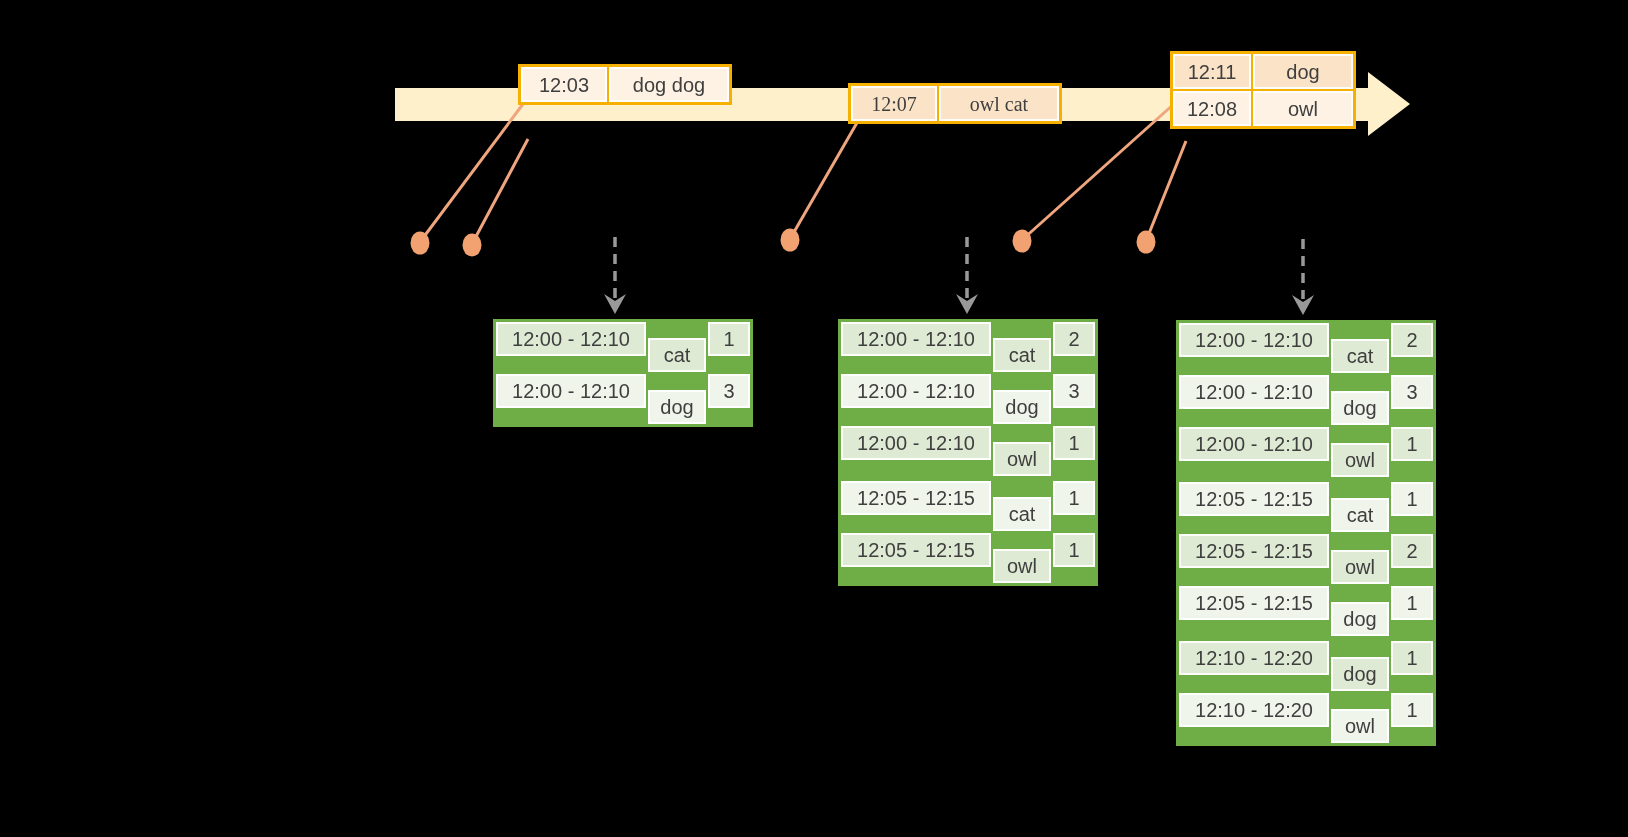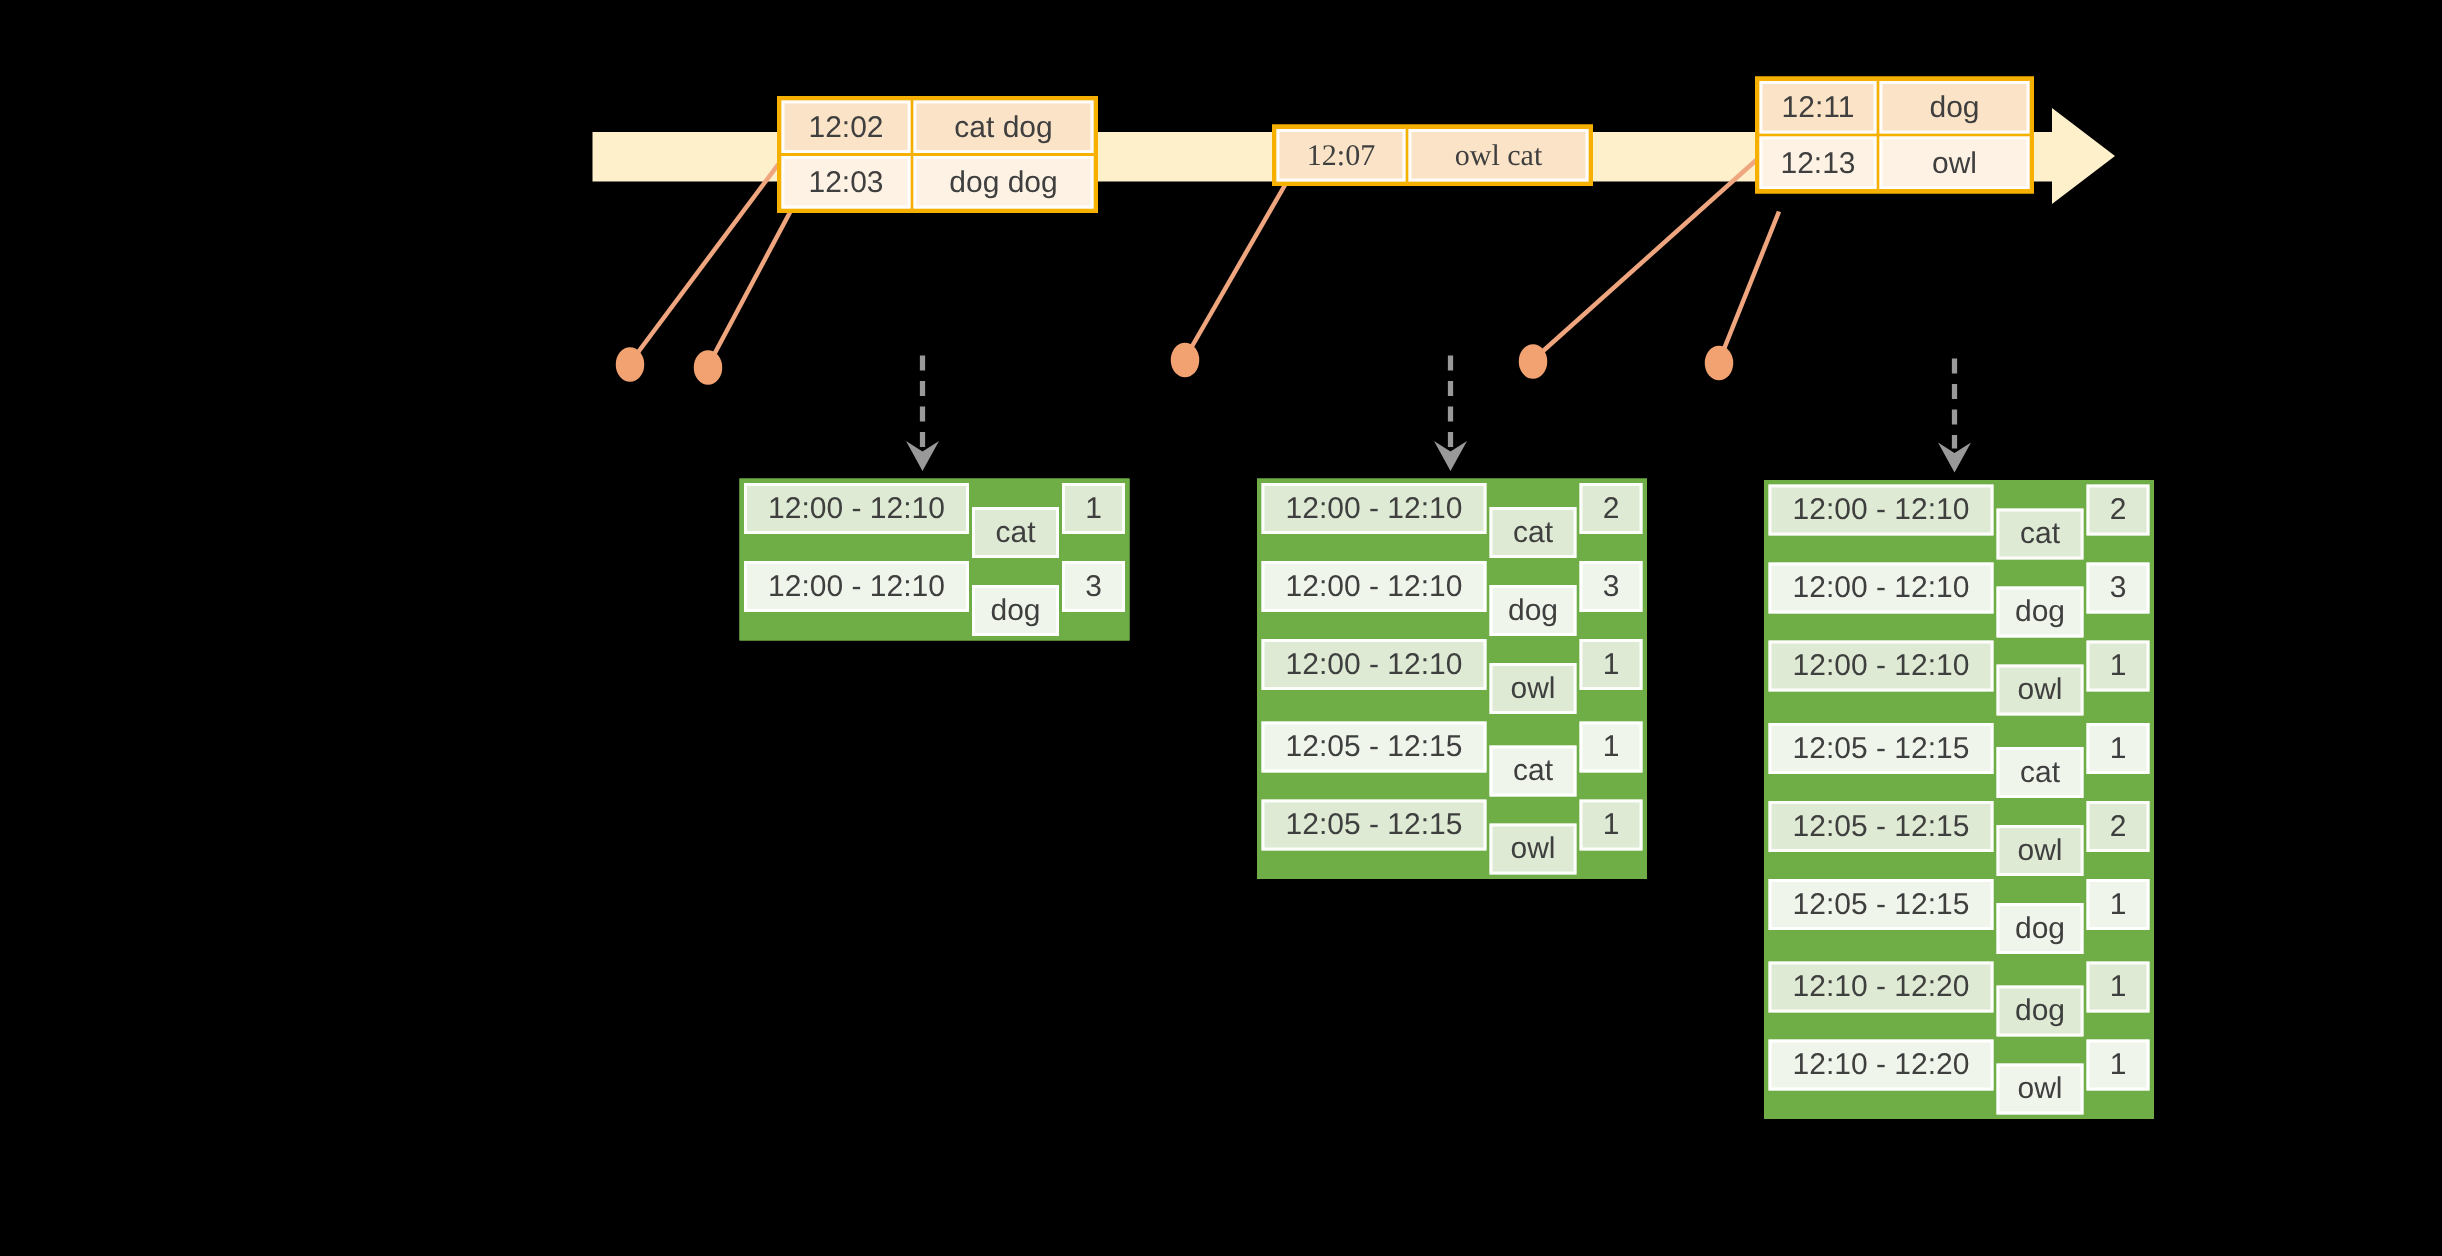--- a/index.html
+++ b/index.html
@@ -70,41 +70,37 @@
     <polygon points="604,294 615,314 626,294 615,301" fill="#999999"></polygon>
     <line x1="967" y1="237" x2="967" y2="298" stroke-width="3.5" stroke-dasharray="10 7" stroke="#999999"></line>
     <polygon points="956,294 967,314 978,294 967,301" fill="#999999"></polygon>
     <line x1="1303" y1="239" x2="1303" y2="299" stroke-width="3.5" stroke-dasharray="10 7" stroke="#999999"></line>
     <polygon points="1292,295 1303,315 1314,295 1303,302" fill="#999999"></polygon>
   </g>
 </svg>
 
 <div id="input-table-1" class="tablebox otable">
     <div class="trow">
-      <div class="cell o-time odark">12:02</div>
-      <div class="cell o-words odark">cat dog</div>
-    </div>
-    <div class="trow">
       <div class="cell o-time olight">12:03</div>
       <div class="cell o-words olight">dog dog</div>
     </div>
   </div>
 <div id="input-table-2" class="tablebox otable">
     <div class="trow">
       <div class="cell o-time odark">12:07</div>
       <div class="cell o-words odark">owl cat</div>
     </div>
   </div>
 <div id="input-table-3" class="tablebox otable">
     <div class="trow">
       <div class="cell o-time-sm odark">12:11</div>
       <div class="cell o-words-sm odark">dog</div>
     </div>
     <div class="trow">
-      <div class="cell o-time-sm olight">12:13</div>
+      <div class="cell o-time-sm olight">12:08</div>
       <div class="cell o-words-sm olight">owl</div>
     </div>
   </div>
 
 <div id="result-table-1" class="tablebox gtable">
     <div class="trow">
       <div class="cell g-window gdark">12:00 - 12:10</div>
       <div class="cell g-word gdark">cat</div>
       <div class="cell g-count gdark">1</div>
     </div>

